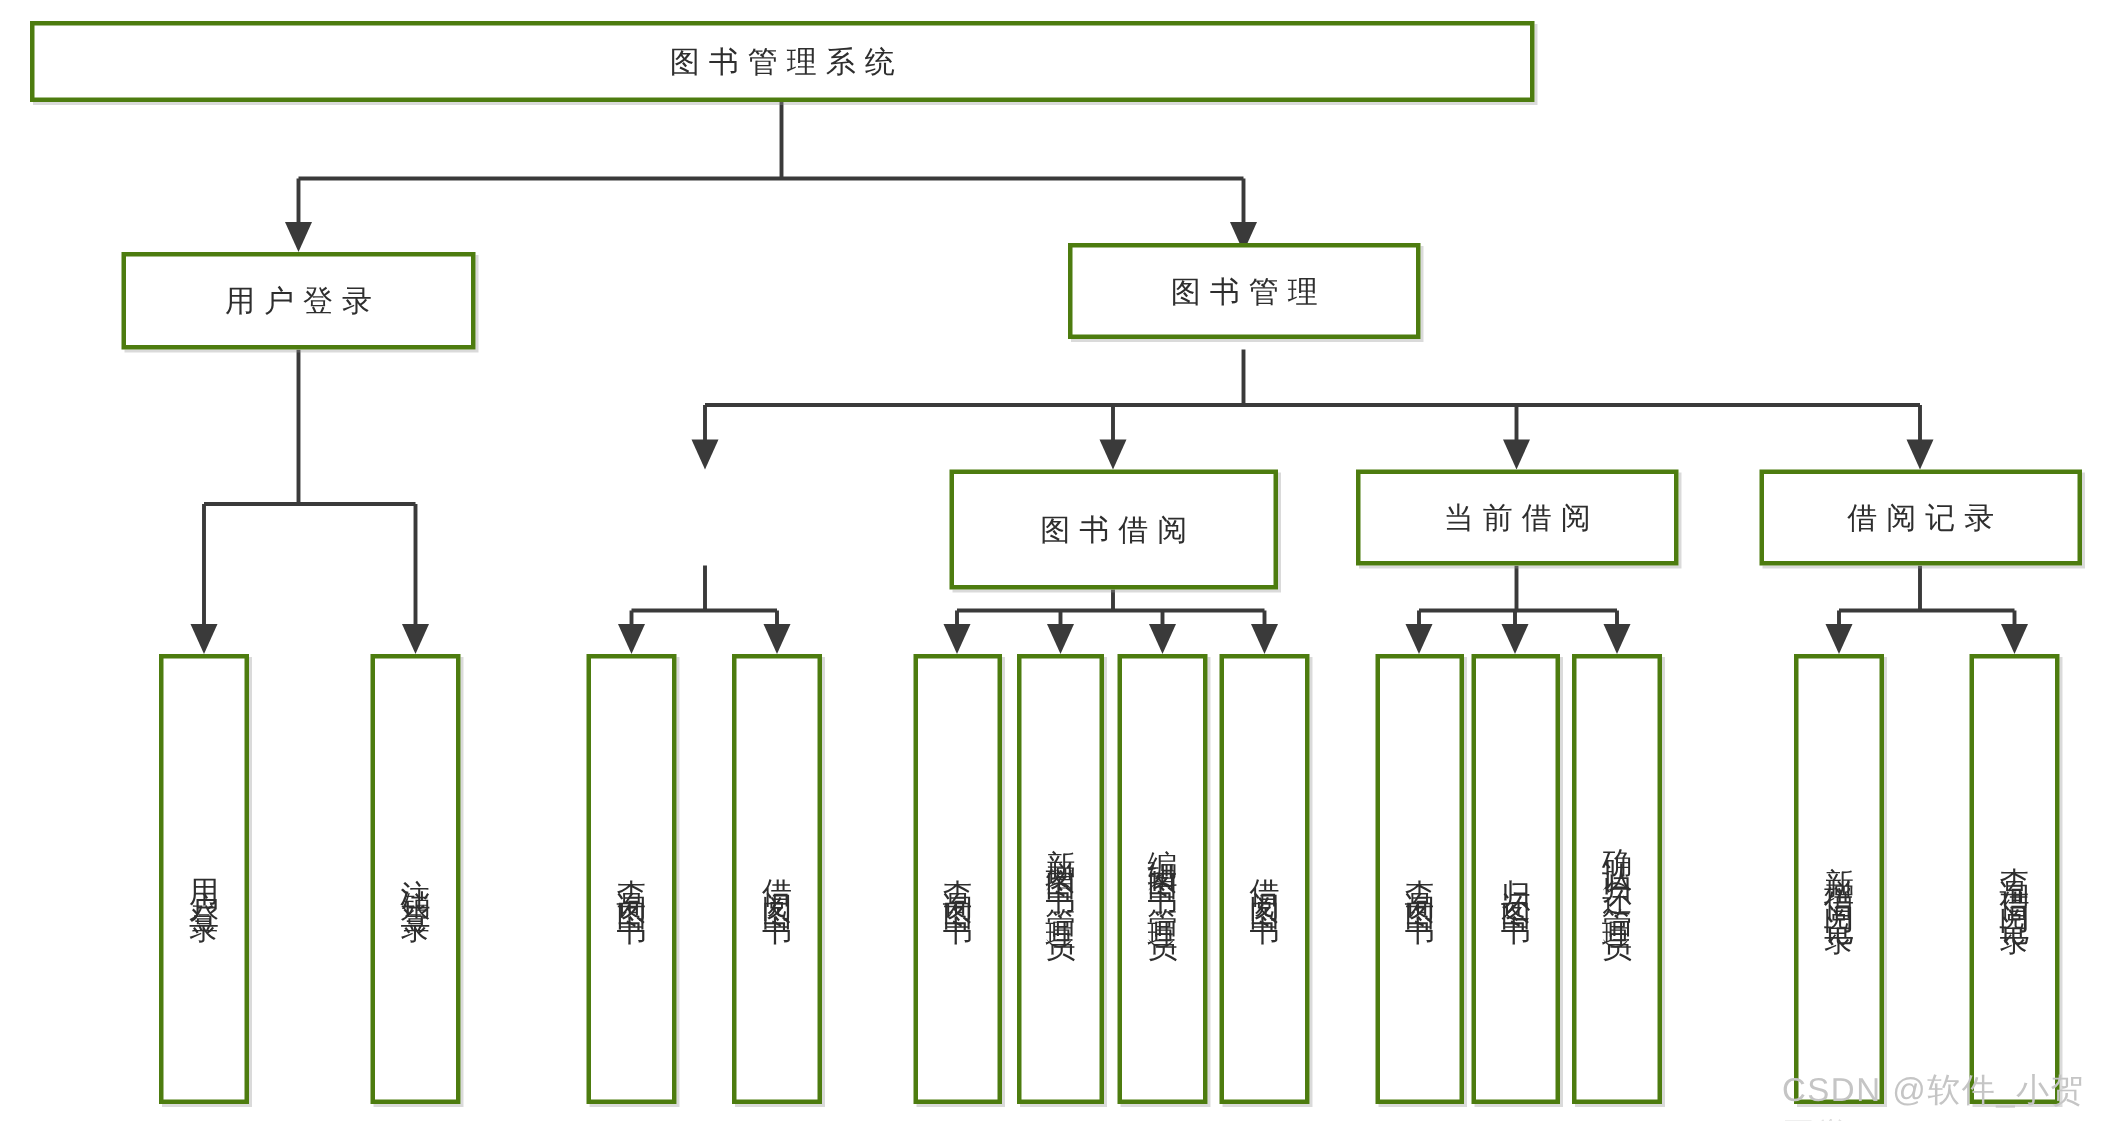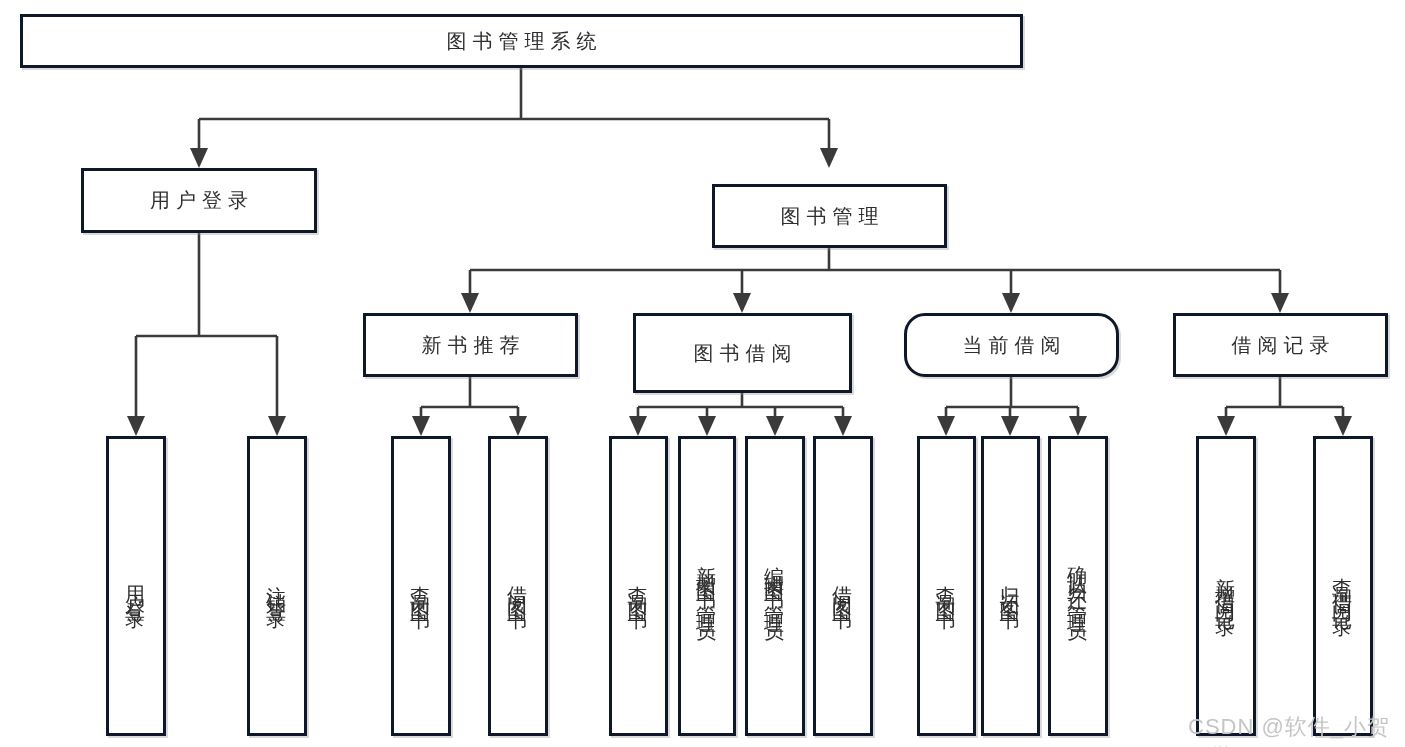--- a/index.html
+++ b/index.html
@@ -14,21 +14,21 @@
     background: #ffffff;
   }
   .connectors {
     position: absolute; left: 0; top: 0;
     z-index: 1;
   }
   .box {
     position: absolute;
     box-sizing: border-box;
     background: #ffffff;
-    border: 3px solid #0f172a;
+    border: 3px solid #4d7c0f;
     box-shadow: 2px 2px 0 rgba(150,150,150,0.35);
     display: flex;
     align-items: center;
     justify-content: center;
     color: #2e2e2e;
     z-index: 2;
     white-space: nowrap;
   }
   .h-box {
     font-size: 20px;
@@ -93,25 +93,24 @@
       <polygon points="1001,416 1019,416 1010,436"></polygon>
       <polygon points="1069,416 1087,416 1078,436"></polygon>
       <polygon points="1217,416 1235,416 1226,436"></polygon>
       <polygon points="1334,416 1352,416 1343,436"></polygon>
     </g>
   </svg>
 
   <div class="box h-box" style="left:20px; top:14px; width:1003px; height:54px;">图书管理系统</div>
 
   <div class="box h-box" style="left:81px; top:168px; width:236px; height:65px;">用户登录</div>
-  <div class="box h-box" style="left:712px; top:184px; width:235px; height:64px;">图书管理</div>
+  <div class="box h-box" style="left:712px; top:162px; width:235px; height:64px;">图书管理</div>
 
-  <div class="box h-box" style="left:363px; top:313px; width:215px; height:64px;">新书推荐</div>
   <div class="box h-box" style="left:633px; top:313px; width:219px; height:80px;">图书借阅</div>
-  <div class="box h-box" style="left:904px; top:313px; width:215px; height:64px;border-radius:21px;">当前借阅</div>
+  <div class="box h-box" style="left:904px; top:313px; width:215px; height:64px;">当前借阅</div>
   <div class="box h-box" style="left:1173px; top:313px; width:215px; height:64px;">借阅记录</div>
 
   <div class="box v-box" style="left:106px; top:436px; width:60px; height:300px;">用户登录</div>
   <div class="box v-box" style="left:247px; top:436px; width:60px; height:300px;">注销登录</div>
 
   <div class="box v-box" style="left:391px; top:436px; width:60px; height:300px;">查询图书</div>
   <div class="box v-box" style="left:488px; top:436px; width:60px; height:300px;">借阅图书</div>
 
   <div class="box v-box" style="left:609px; top:436px; width:59px; height:300px;">查询图书</div>
   <div class="box v-box" style="left:678px; top:436px; width:58px; height:300px;">新增图书（管理员）</div>

